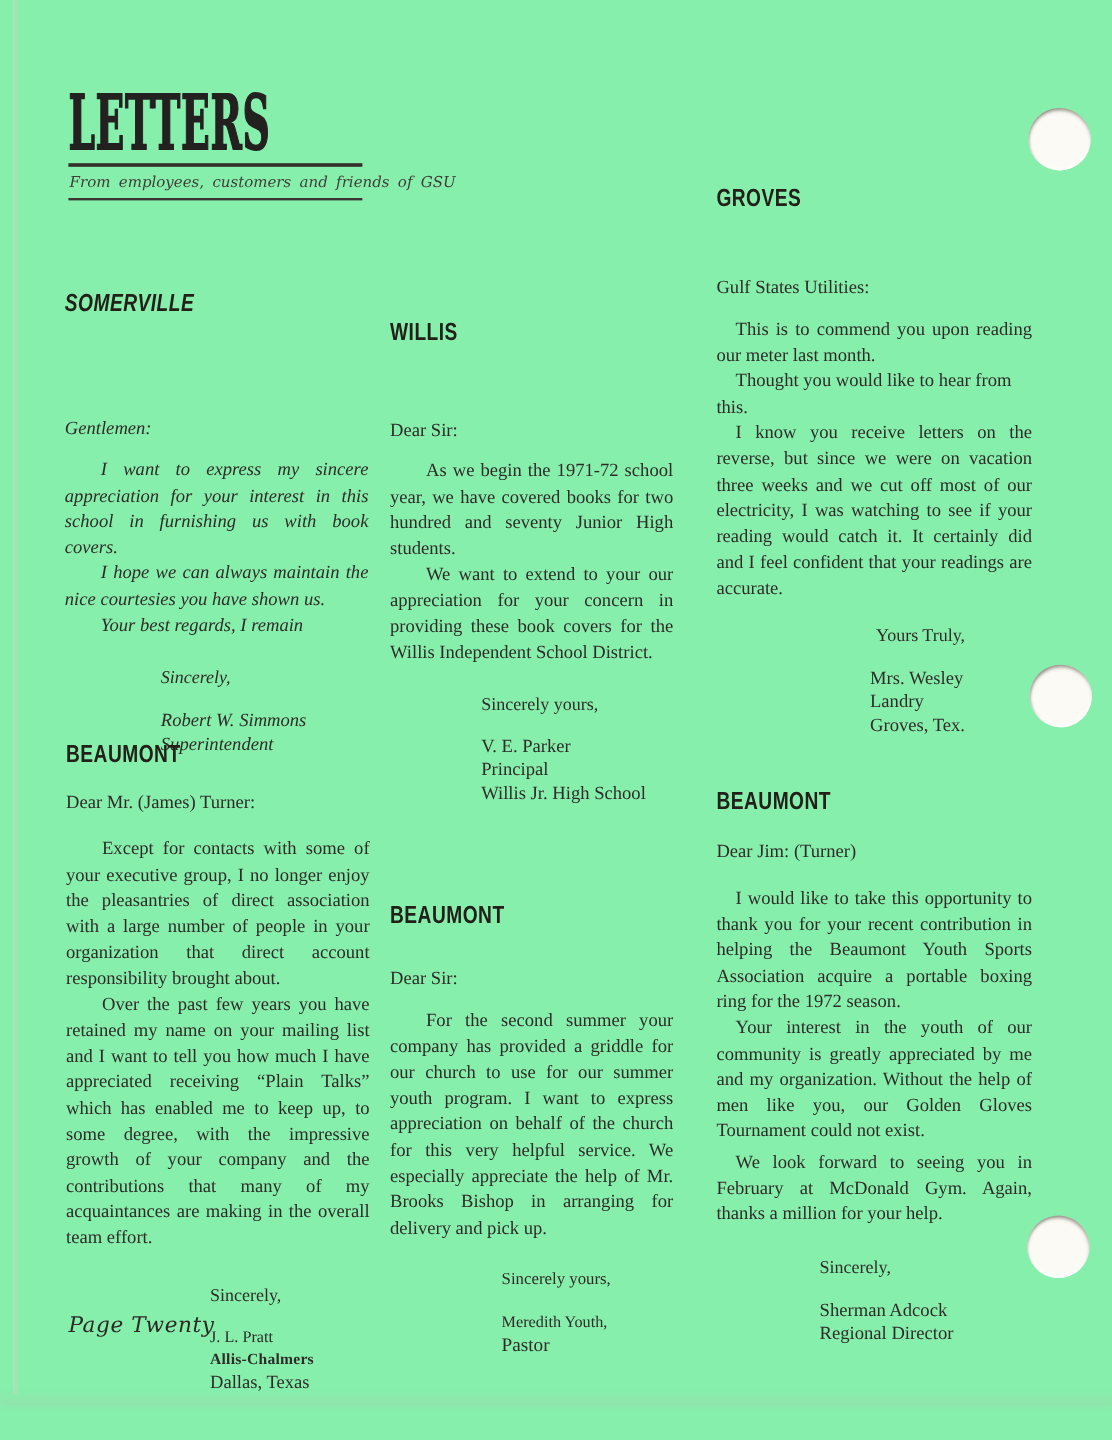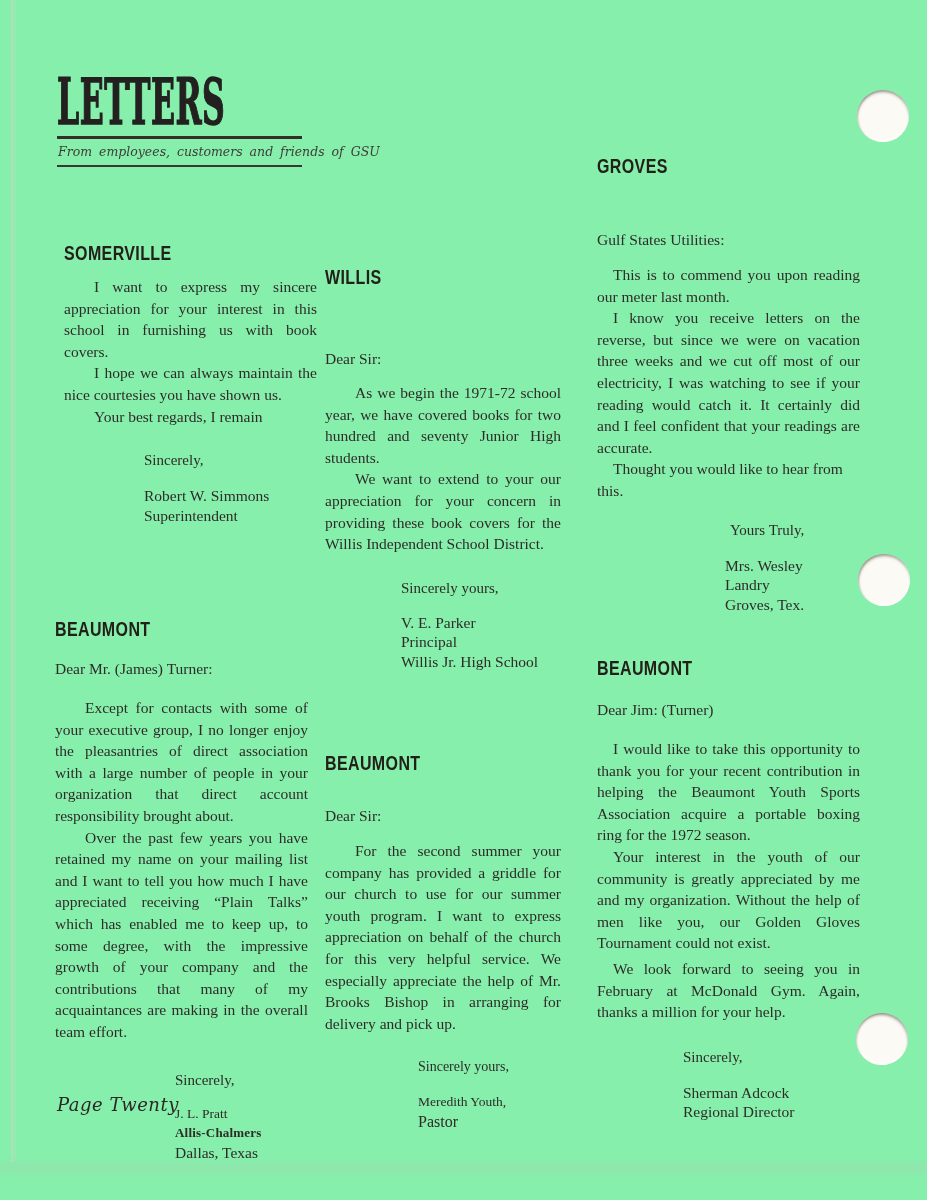--- a/index.html
+++ b/index.html
@@ -110,22 +110,23 @@
   <div class="hole hole-2"></div>
   <div class="hole hole-3"></div>
 
   <div class="masthead">
     <div class="masthead-title">LETTERS</div>
     <div class="masthead-rule-top"></div>
     <div class="masthead-tagline">From employees, customers and friends of GSU</div>
     <div class="masthead-rule-bottom"></div>
   </div>
 
-  <div class="letter col1" style="left:64px; top:243px; width:253px;">
+  <div class="letter col1" style="left:54px; top:243px; width:253px;font-style:italic;">
     <h2>SOMERVILLE</h2>
+    <div class="salutation" style="margin-top:83px;">Gentlemen:</div>
     <p class="para" style="margin-top:12px;">I want to express my sincere appreciation for your interest in this school in furnishing us with book covers.</p>
     <p class="para">I hope we can always maintain the nice courtesies you have shown us.</p>
     <p class="para no-justify">Your best regards, I remain</p>
     <div class="closing" style="margin:22px 0 0 80px;">Sincerely,</div>
     <div class="sig" style="margin:15px 0 0 80px;">
       <div>Robert W. Simmons</div>
       <div>Superintendent</div>
     </div>
   </div>
 
@@ -163,22 +164,22 @@
     <div class="sig" style="margin:14px 0 0 93px;">
       <div class="small">Meredith Youth,</div>
       <div style="font-size:16px;">Pastor</div>
     </div>
   </div>
 
   <div class="letter col3" style="left:597px; top:156px; width:263px;">
     <h2>GROVES</h2>
     <div class="salutation" style="margin-top:52px;">Gulf States Utilities:</div>
     <p class="para" style="margin-top:13px;">This is to commend you upon reading our meter last month.</p>
+    <p class="para no-justify">Thought you would like to hear from this.</p>
     <p class="para">I know you receive letters on the reverse, but since we were on vacation three weeks and we cut off most of our electricity, I was watching to see if your reading would catch it. It certainly did and I feel confident that your readings are accurate.</p>
-    <p class="para no-justify">Thought you would like to hear from this.</p>
     <div class="closing" style="margin:17px 0 0 133px;">Yours Truly,</div>
     <div class="sig" style="margin:15px 12px 0 128px;">
       <div>Mrs. Wesley Landry</div>
       <div>Groves, Tex.</div>
     </div>
   </div>
 
   <div class="letter col3" style="left:597px; top:658px; width:263px;">
     <h2>BEAUMONT</h2>
     <div class="salutation" style="margin-top:20px;">Dear Jim: (Turner)</div>

